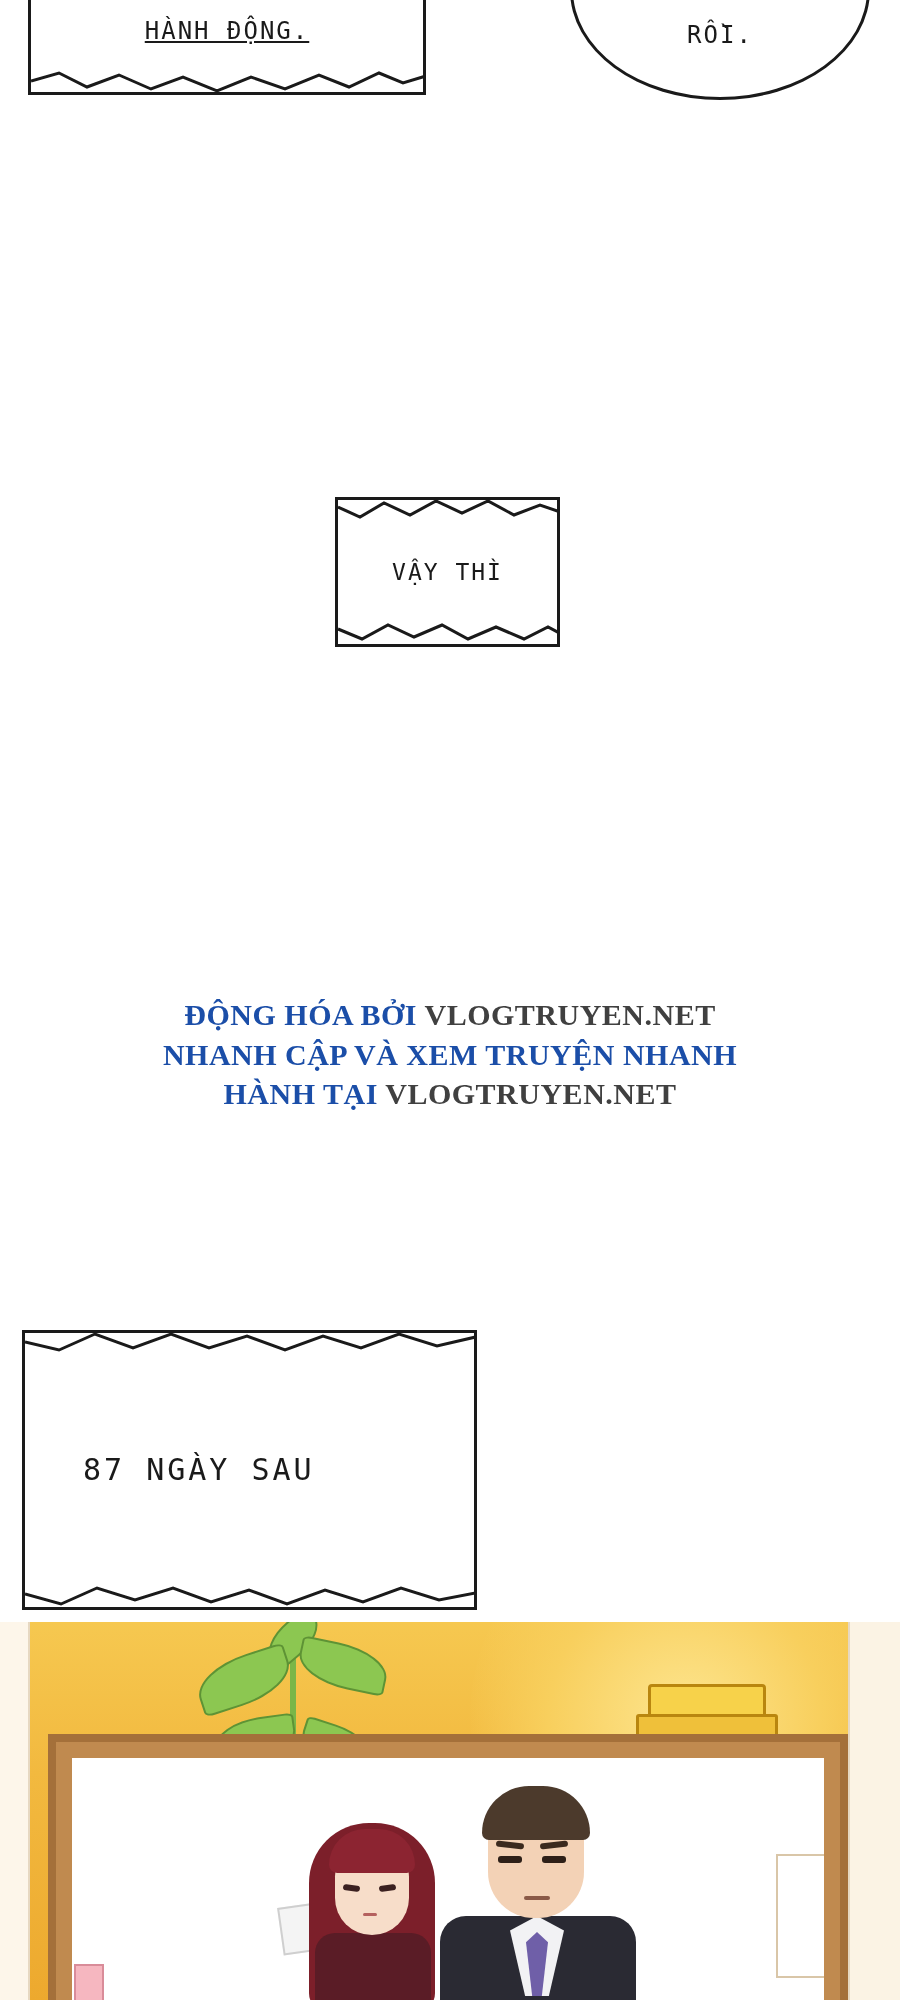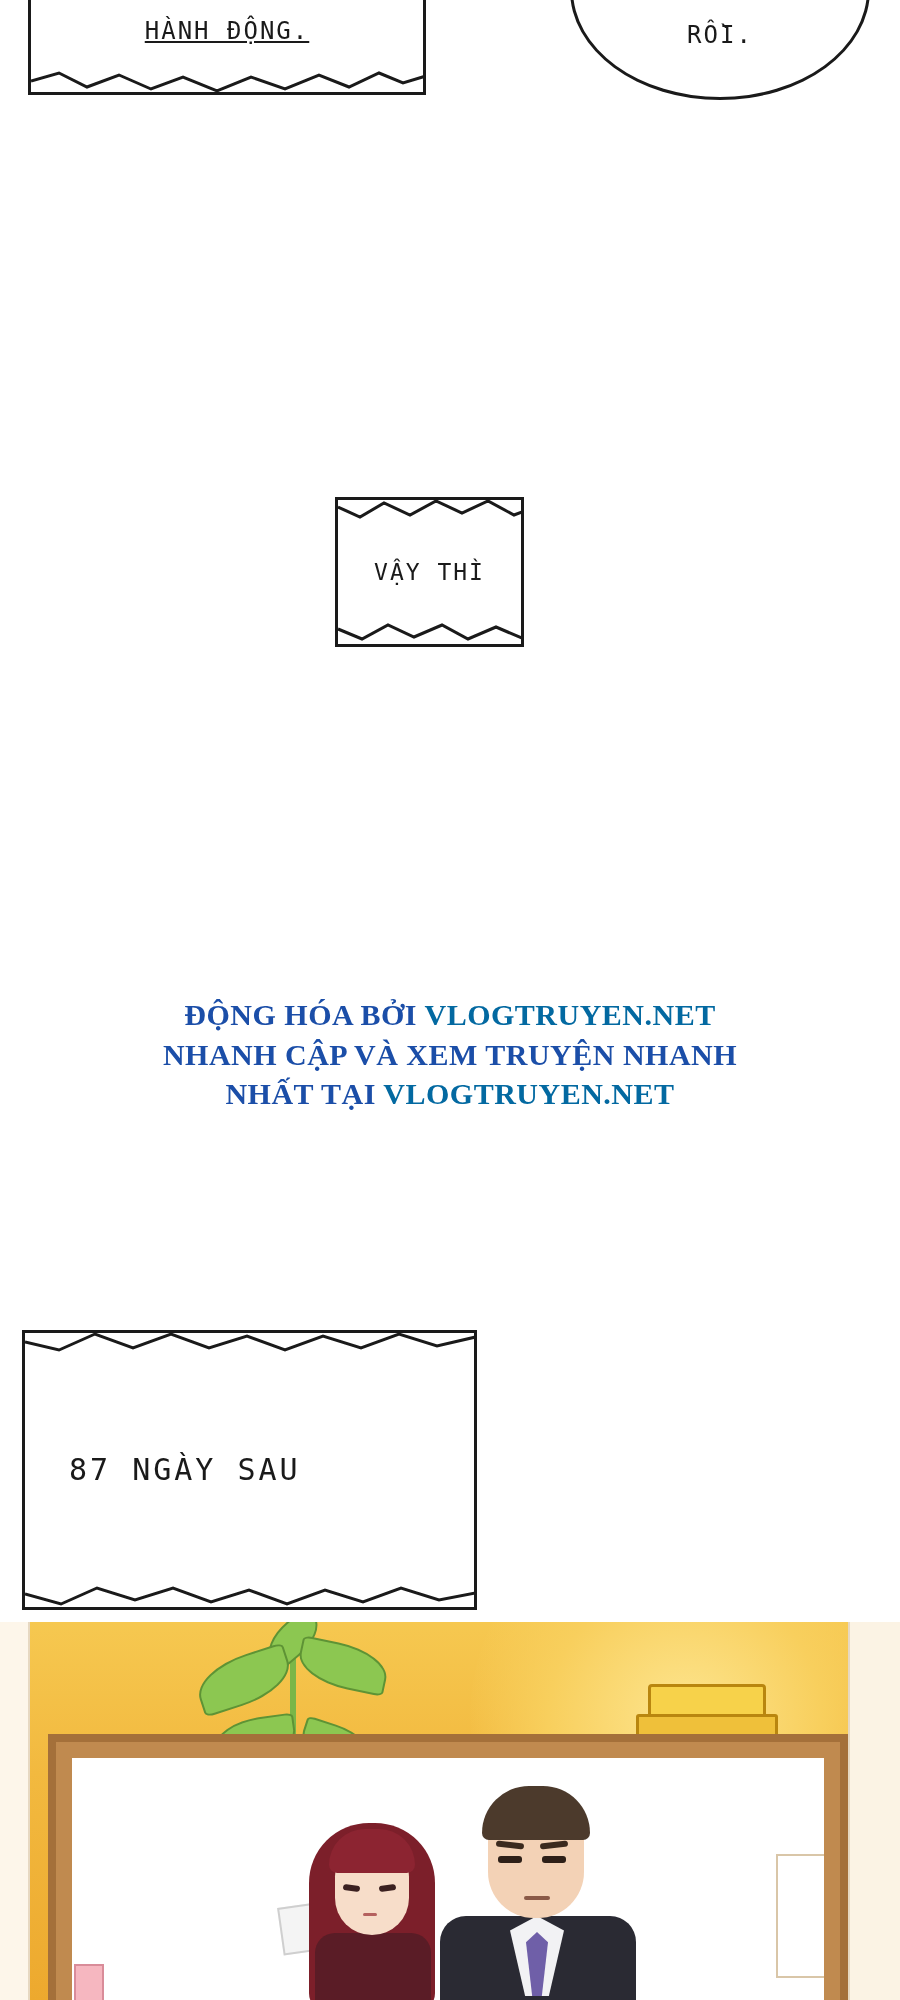--- a/index.html
+++ b/index.html
@@ -85,54 +85,54 @@
     font-size: 24px;
   }
   #bubble-top-right .txt {
     transform: translateY(45px);
   }
 
   
   #bubble-vay-thi {
     left: 335px;
     top: 497px;
-    width: 189px;
+    width: 225px;
     height: 150px;
     font-size: 23px;
   }
 
   
   #bubble-87 {
     left: 22px;
     top: 1330px;
     width: 455px;
     height: 280px;
     font-size: 30px;
     line-height: 1.75;
     letter-spacing: 3px;
     justify-content: flex-start;
-    padding-left: 44px;
+    padding-left: 58px;
     text-align: left;
   }
 
   
   #watermark {
     position: absolute;
     left: 0;
     top: 995px;
     width: 900px;
     text-align: center;
     font-family: "Liberation Serif", serif;
     font-size: 30px;
     font-weight: bold;
     line-height: 1.32;
     color: #1b4ea8;
     letter-spacing: 0.5px;
   }
-  #watermark .red { color: #0369a1; }
+  #watermark .red { color: #404040; }
 
   
   #illustration {
     position: absolute;
     left: 0;
     top: 1622px;
     width: 900px;
     height: 378px;
     overflow: hidden;
     background: linear-gradient(180deg, #f6c850 0%, #f2b93f 40%, #eda92e 100%);
@@ -384,21 +384,21 @@
       </svg>
     </span>
   </div>
 
   <div id="watermark">
     <div>
       <span>ĐỘNG HÓA BỞI </span><span class="red">VLOGTRUYEN.NET</span>
     </div>
     <div>NHANH CẬP VÀ XEM TRUYỆN NHANH</div>
     <div>
-      <span>NHẤT TẠI </span><span class="red">VLOGTRUYEN.NET</span>
+      <span>HÀNH TẠI </span><span class="red">VLOGTRUYEN.NET</span>
     </div>
   </div>
 
   <div class="bubble" id="bubble-87">
     <span class="jag-top">
       <svg width="455" height="26" viewBox="0 0 455 26" preserveAspectRatio="none">
         <path d="M0,26 L0,12 L34,20 L70,4 L108,18 L146,4 L184,18 L222,6 L260,20 L298,6 L336,18 L374,4 L412,16 L455,6 L455,26 Z" fill="#ffffff"></path>
         <path d="M0,12 L34,20 L70,4 L108,18 L146,4 L184,18 L222,6 L260,20 L298,6 L336,18 L374,4 L412,16 L455,6" fill="none" stroke="#1a1a1a" stroke-width="3"></path>
       </svg>
     </span>

